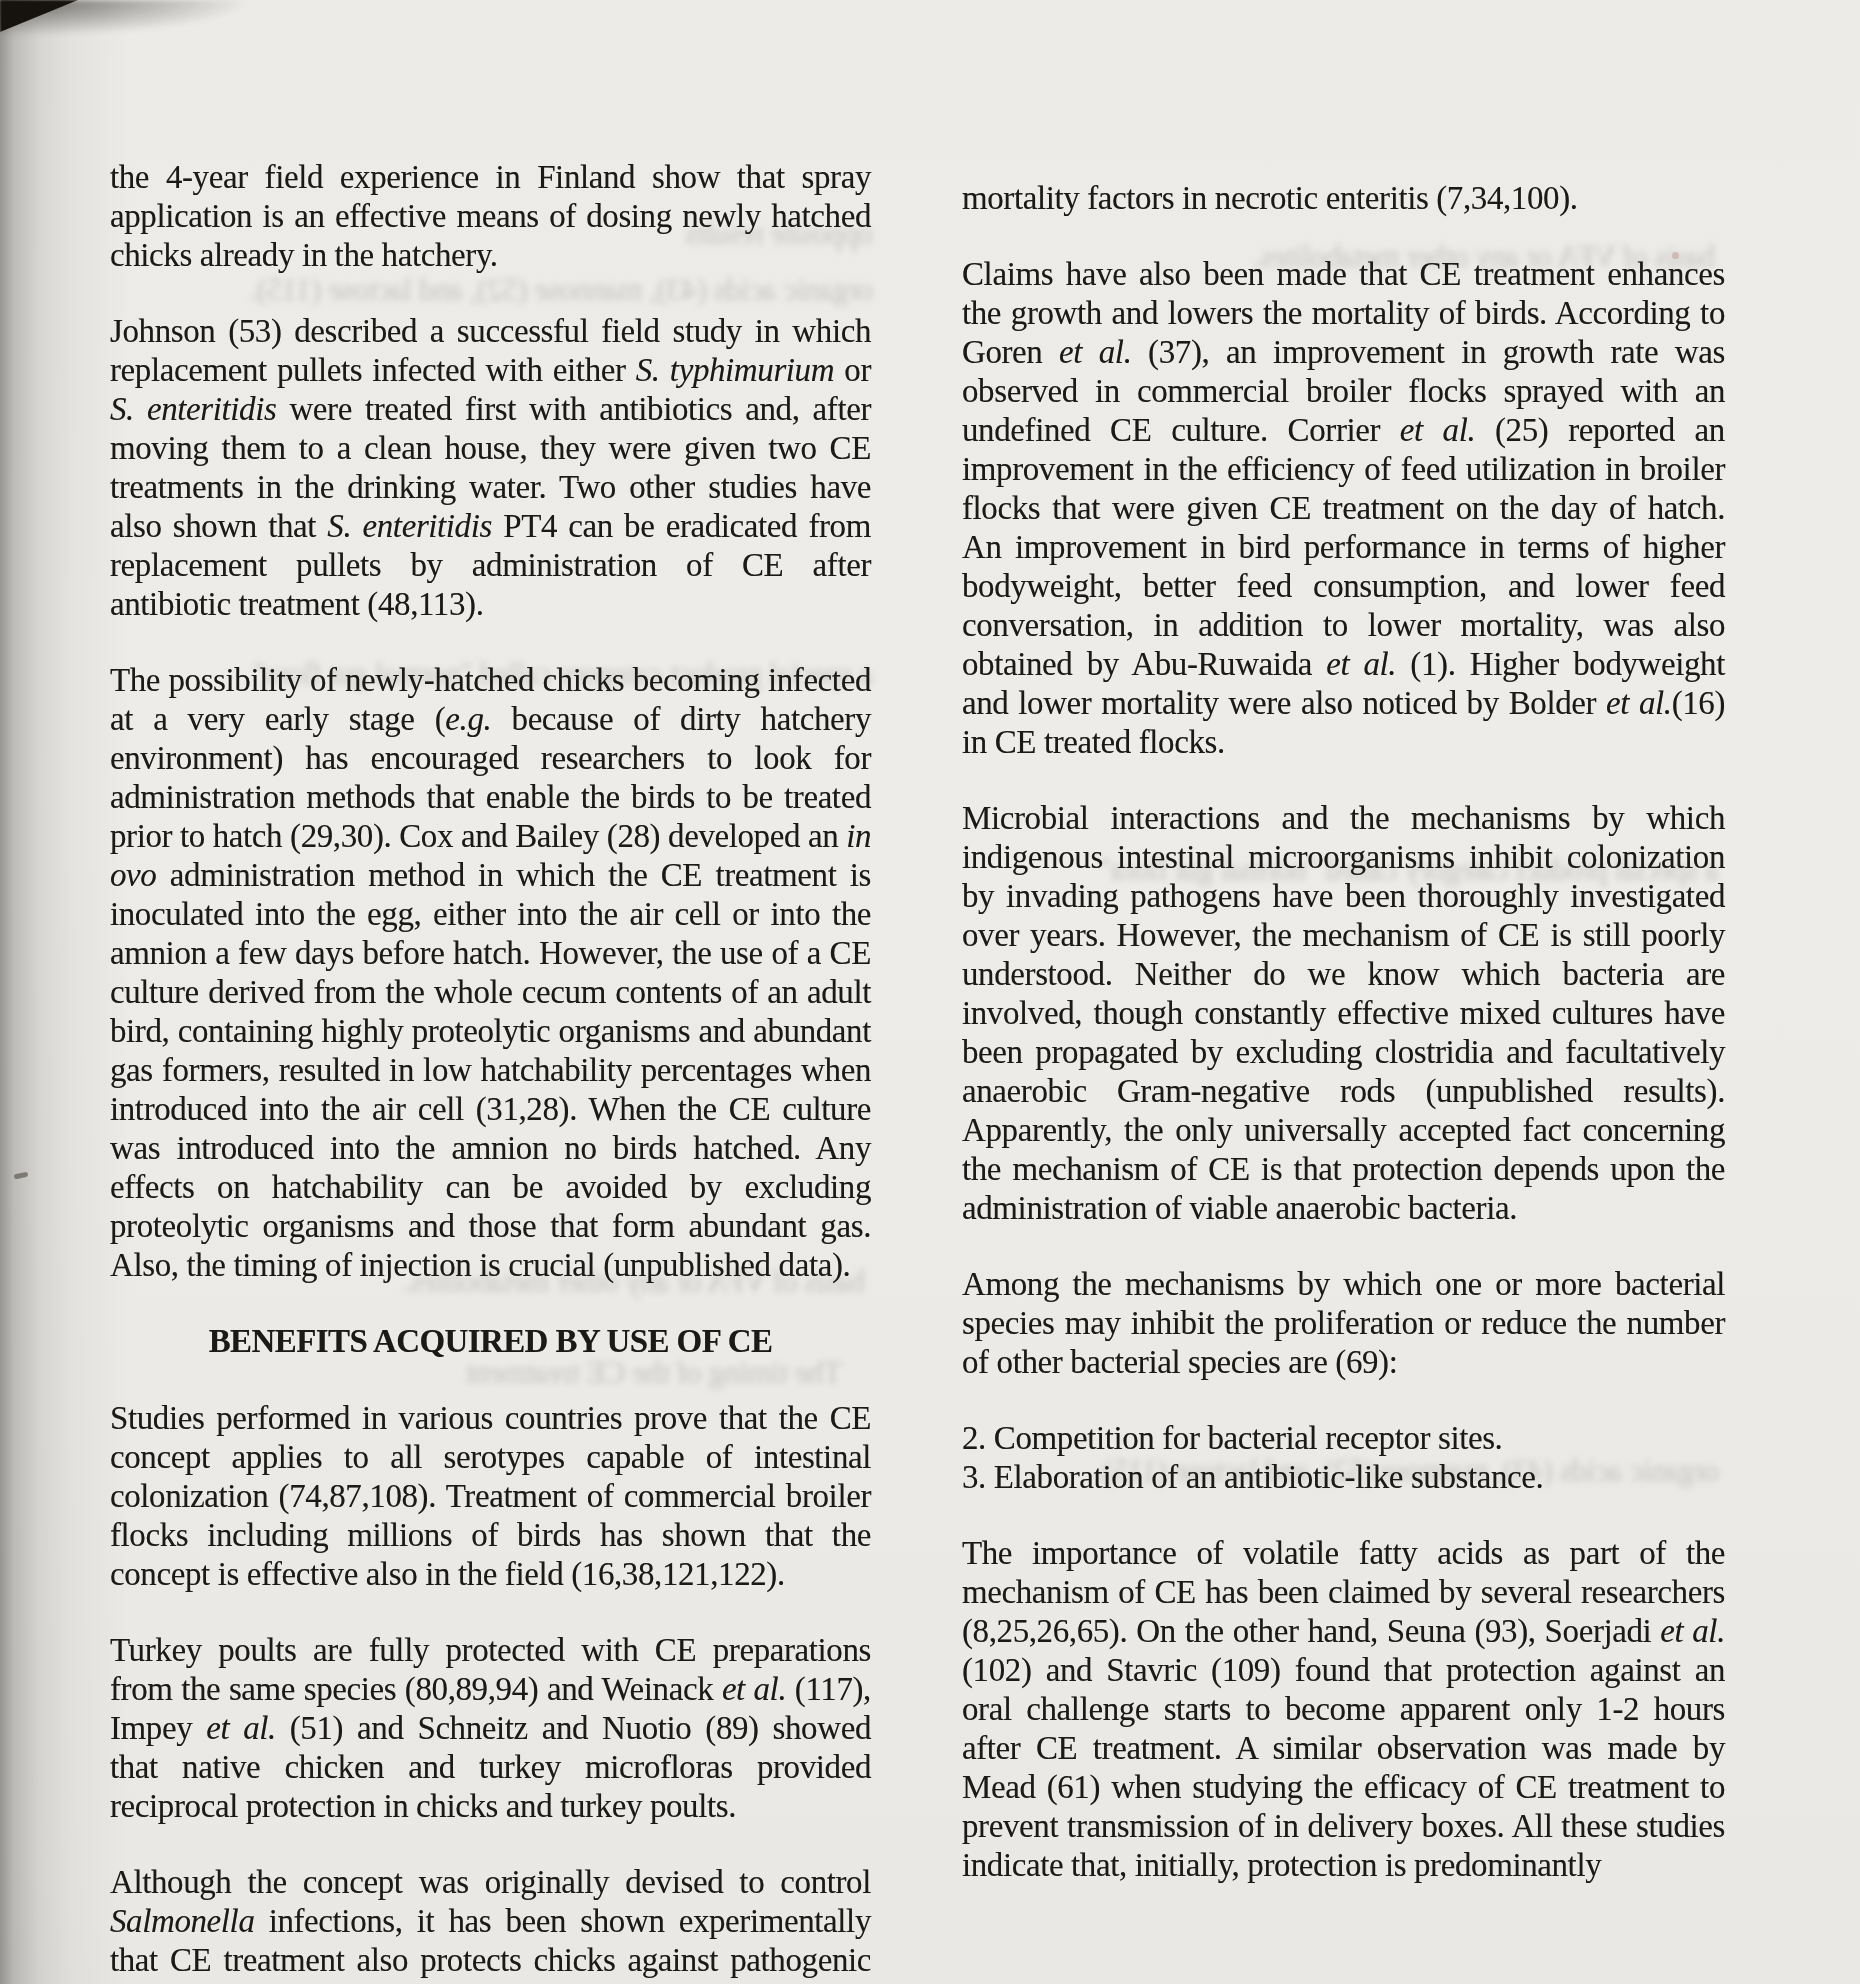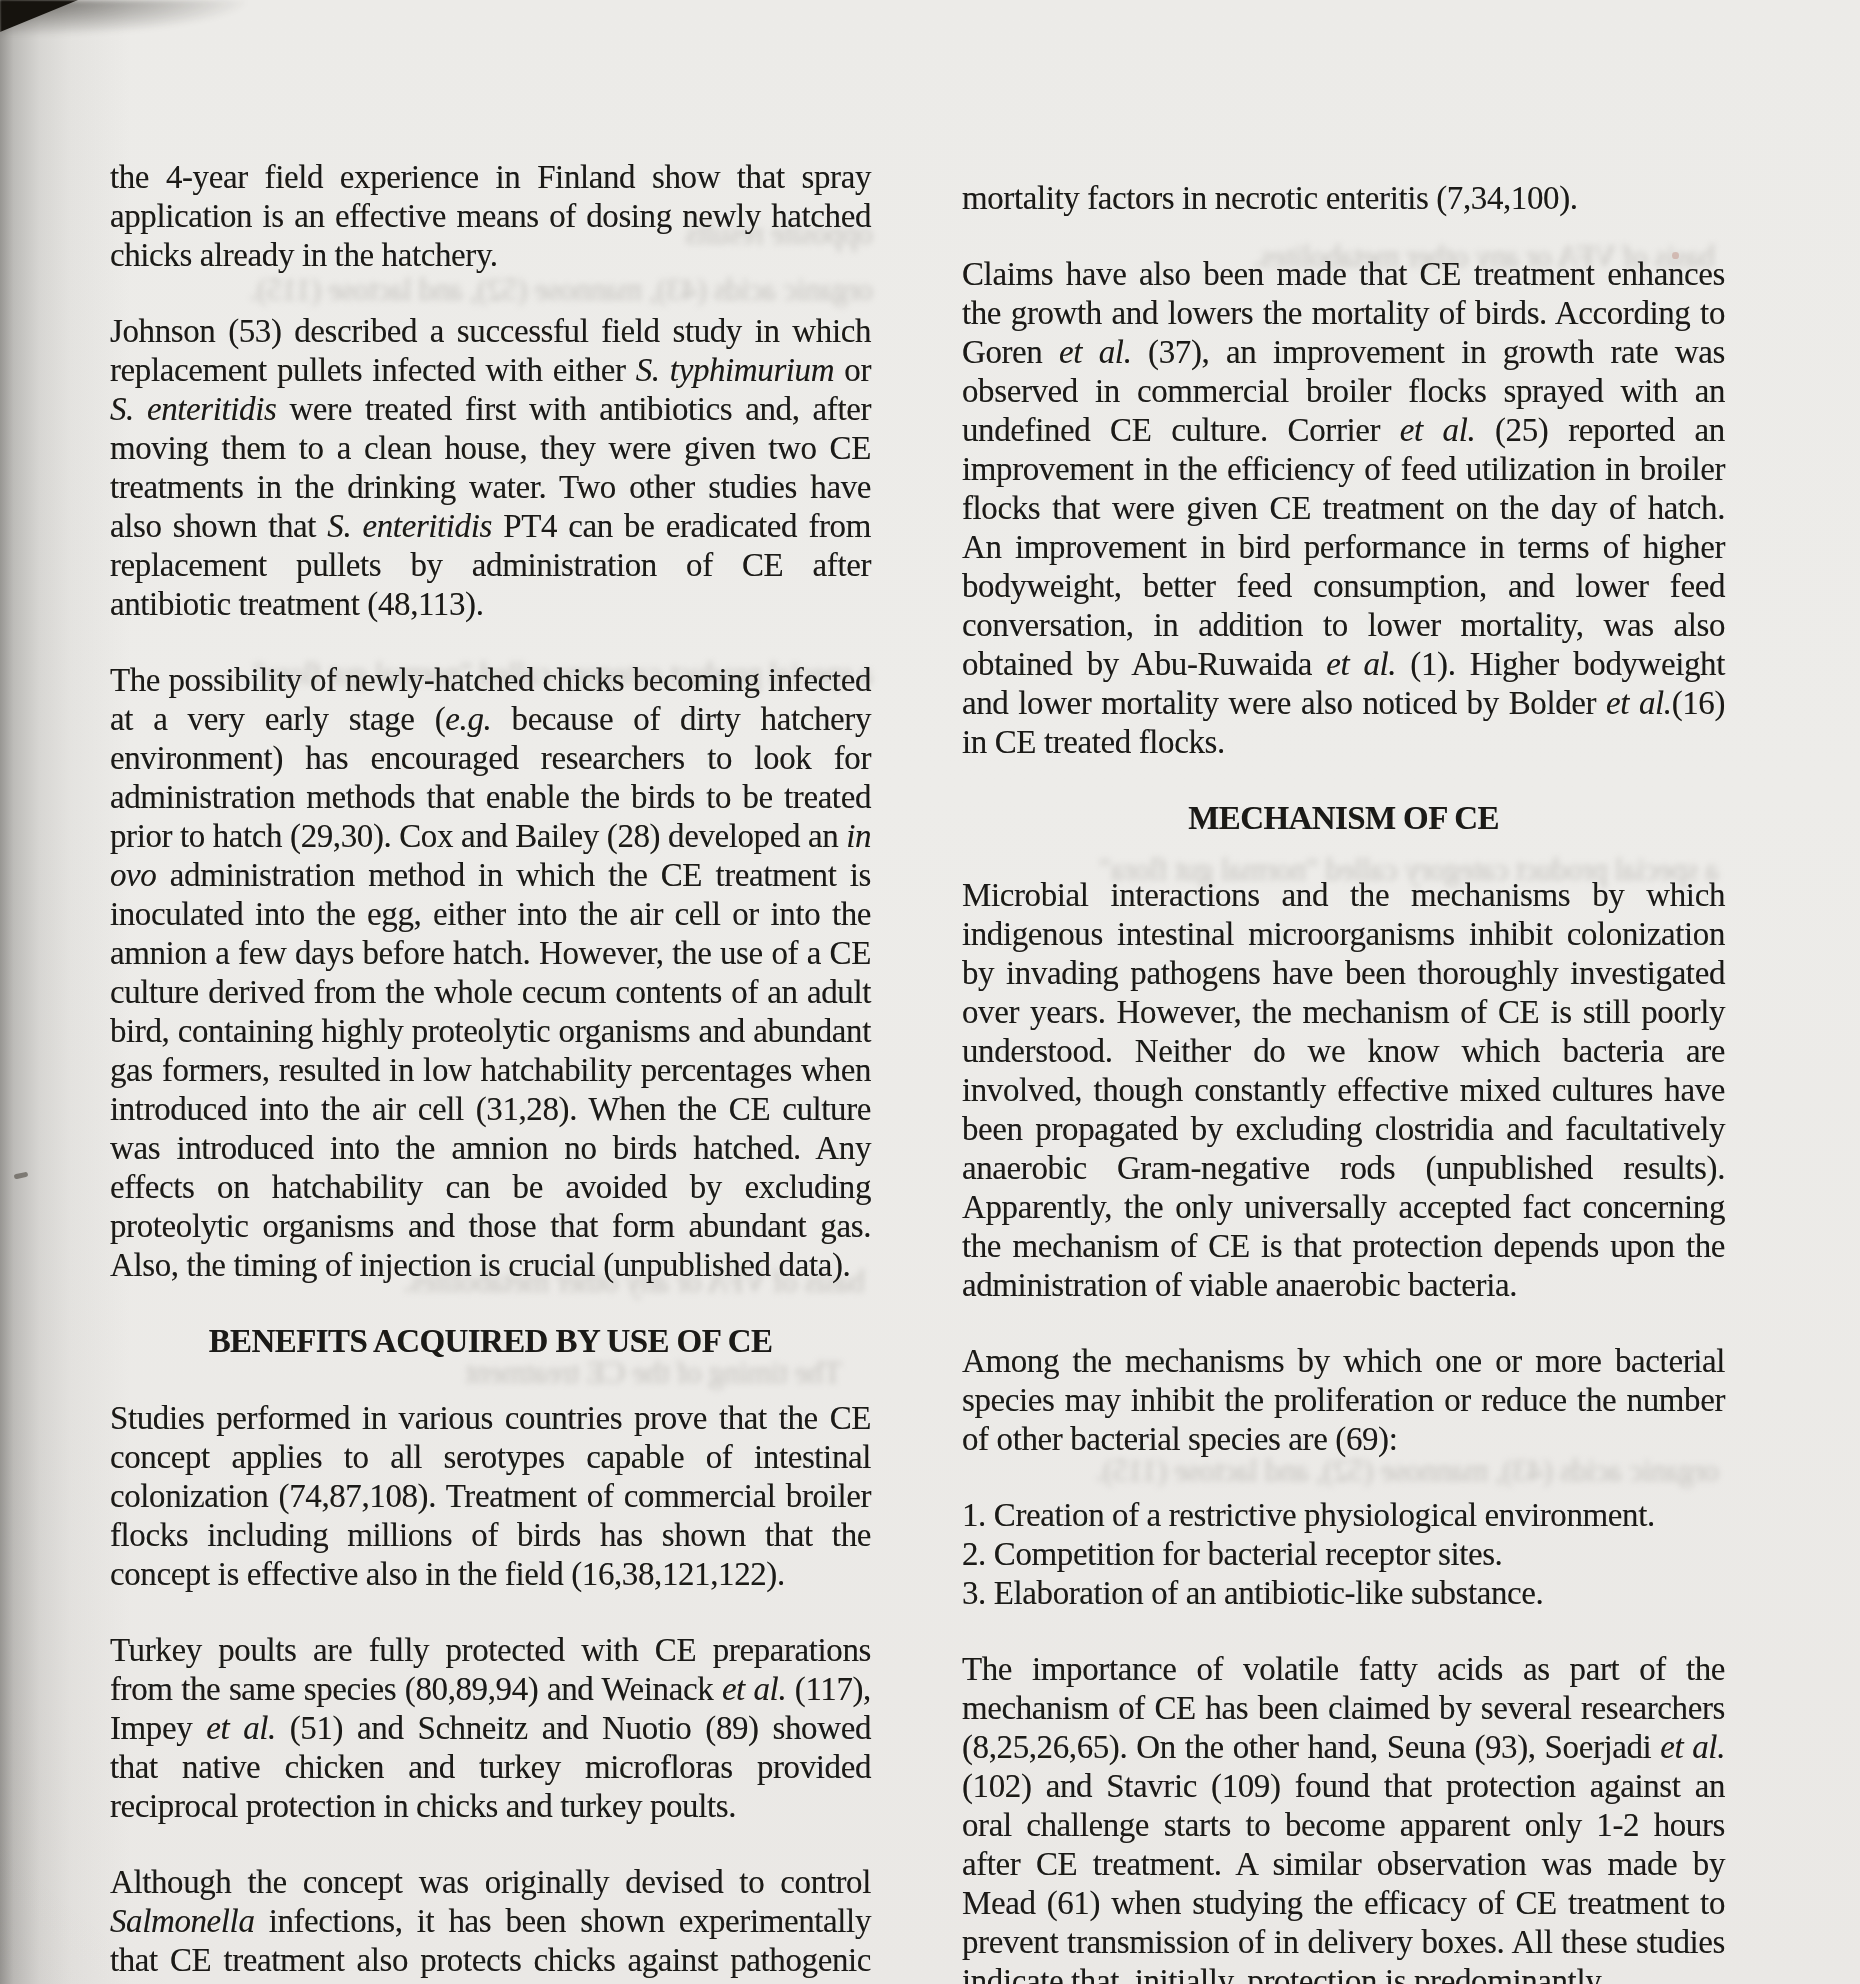--- a/index.html
+++ b/index.html
@@ -99,25 +99,23 @@
     <p>The possibility of newly-hatched chicks becoming infected at a very early stage (<i>e.g.</i> because of dirty hatchery environment) has encouraged researchers to look for administration methods that enable the birds to be treated prior to hatch (29,30). Cox and Bailey (28) developed an <i>in ovo</i> administration method in which the CE treatment is inoculated into the egg, either into the air cell or into the amnion a few days before hatch. However, the use of a CE culture derived from the whole cecum contents of an adult bird, containing highly proteolytic organisms and abundant gas formers, resulted in low hatchability percentages when introduced into the air cell (31,28). When the CE culture was introduced into the amnion no birds hatched. Any effects on hatchability can be avoided by excluding proteolytic organisms and those that form abundant gas. Also, the timing of injection is crucial (unpublished data).</p>
     <div class="sec-heading">BENEFITS ACQUIRED BY USE OF CE</div>
     <p>Studies performed in various countries prove that the CE concept applies to all serotypes capable of intestinal colonization (74,87,108). Treatment of commercial broiler flocks including millions of birds has shown that the concept is effective also in the field (16,38,121,122).</p>
     <p>Turkey poults are fully protected with CE preparations from the same species (80,89,94) and Weinack <i>et al.</i> (117), Impey <i>et al.</i> (51) and Schneitz and Nuotio (89) showed that native chicken and turkey microfloras provided reciprocal protection in chicks and turkey poults.</p>
     <p>Although the concept was originally devised to control <i>Salmonella</i> infections, it has been shown experimentally that CE treatment also protects chicks against pathogenic  (41,102,107,116,117,118),  (105), and  (2,16,103,104,110). It has also been shown that CE treatment decreases mortality due to necrotic enteritis and hepatitis and reduces the counts of , which is one of the</p>
   </div>
 
   <div class="column col-right">
     <p>mortality factors in necrotic enteritis (7,34,100).</p>
     <p>Claims have also been made that CE treatment enhances the growth and lowers the mortality of birds. According to Goren <i>et al.</i> (37), an improvement in growth rate was observed in commercial broiler flocks sprayed with an undefined CE culture. Corrier <i>et al.</i> (25) reported an improvement in the efficiency of feed utilization in broiler flocks that were given CE treatment on the day of hatch. An improvement in bird performance in terms of higher bodyweight, better feed consumption, and lower feed conversation, in addition to lower mortality, was also obtained by Abu-Ruwaida <i>et al.</i> (1). Higher bodyweight and lower mortality were also noticed by Bolder <i>et al.</i>(16) in CE treated flocks.</p>
-    <div class="sec-heading">MECHANISM OF CE</div>
     <p>Microbial interactions and the mechanisms by which indigenous intestinal microorganisms inhibit colonization by invading pathogens have been thoroughly investigated over years. However, the mechanism of CE is still poorly understood. Neither do we know which bacteria are involved, though constantly effective mixed cultures have been propagated by excluding clostridia and facultatively anaerobic Gram-negative rods (unpublished results). Apparently, the only universally accepted fact concerning the mechanism of CE is that protection depends upon the administration of viable anaerobic bacteria.</p>
     <p>Among the mechanisms by which one or more bacterial species may inhibit the proliferation or reduce the number of other bacterial species are (69):</p>
     <div class="numbered-list">
-      <div class="li">1. Creation of a restrictive physiological environment.</div>
       <div class="li">2. Competition for bacterial receptor sites.</div>
       <div class="li">3. Elaboration of an antibiotic-like substance.</div>
     </div>
     <p>The importance of volatile fatty acids as part of the mechanism of CE has been claimed by several researchers (8,25,26,65). On the other hand, Seuna (93), Soerjadi <i>et al.</i> (102) and Stavric  (109) found that protection against an oral  challenge starts to become apparent only 1-2 hours after CE treatment. A similar observation was made by Mead  (61) when studying the efficacy of CE treatment to prevent transmission of  in delivery boxes. All these studies indicate that, initially, protection is predominantly</p>
   </div>
 
   <div class="speck speck-dash"></div>
 
   <div class="speck speck-red"></div>
 

